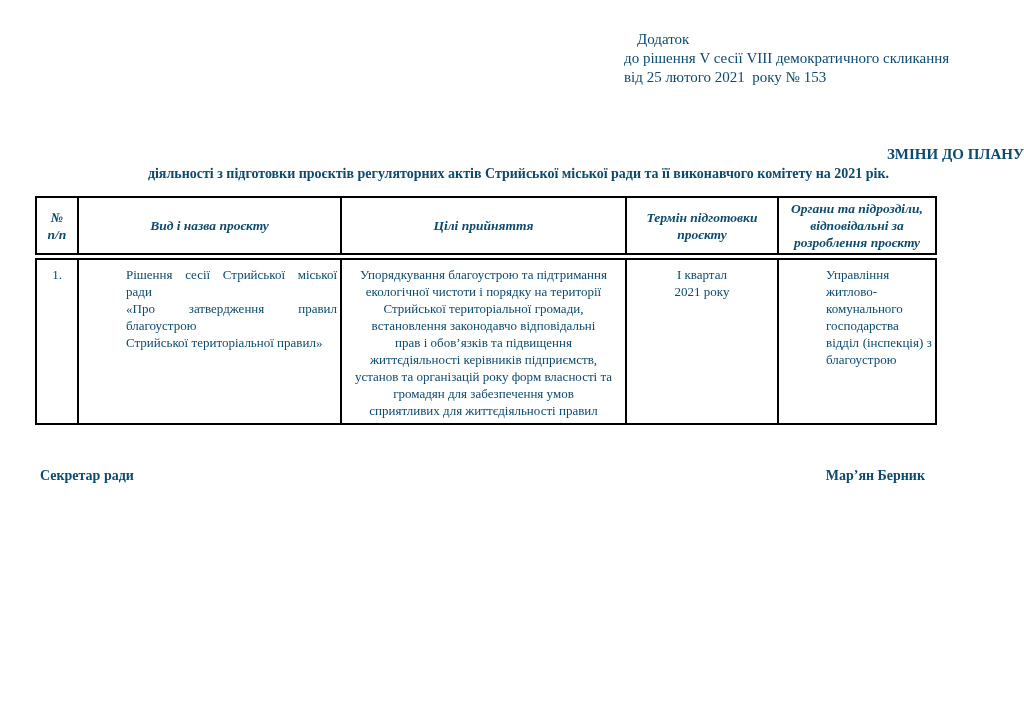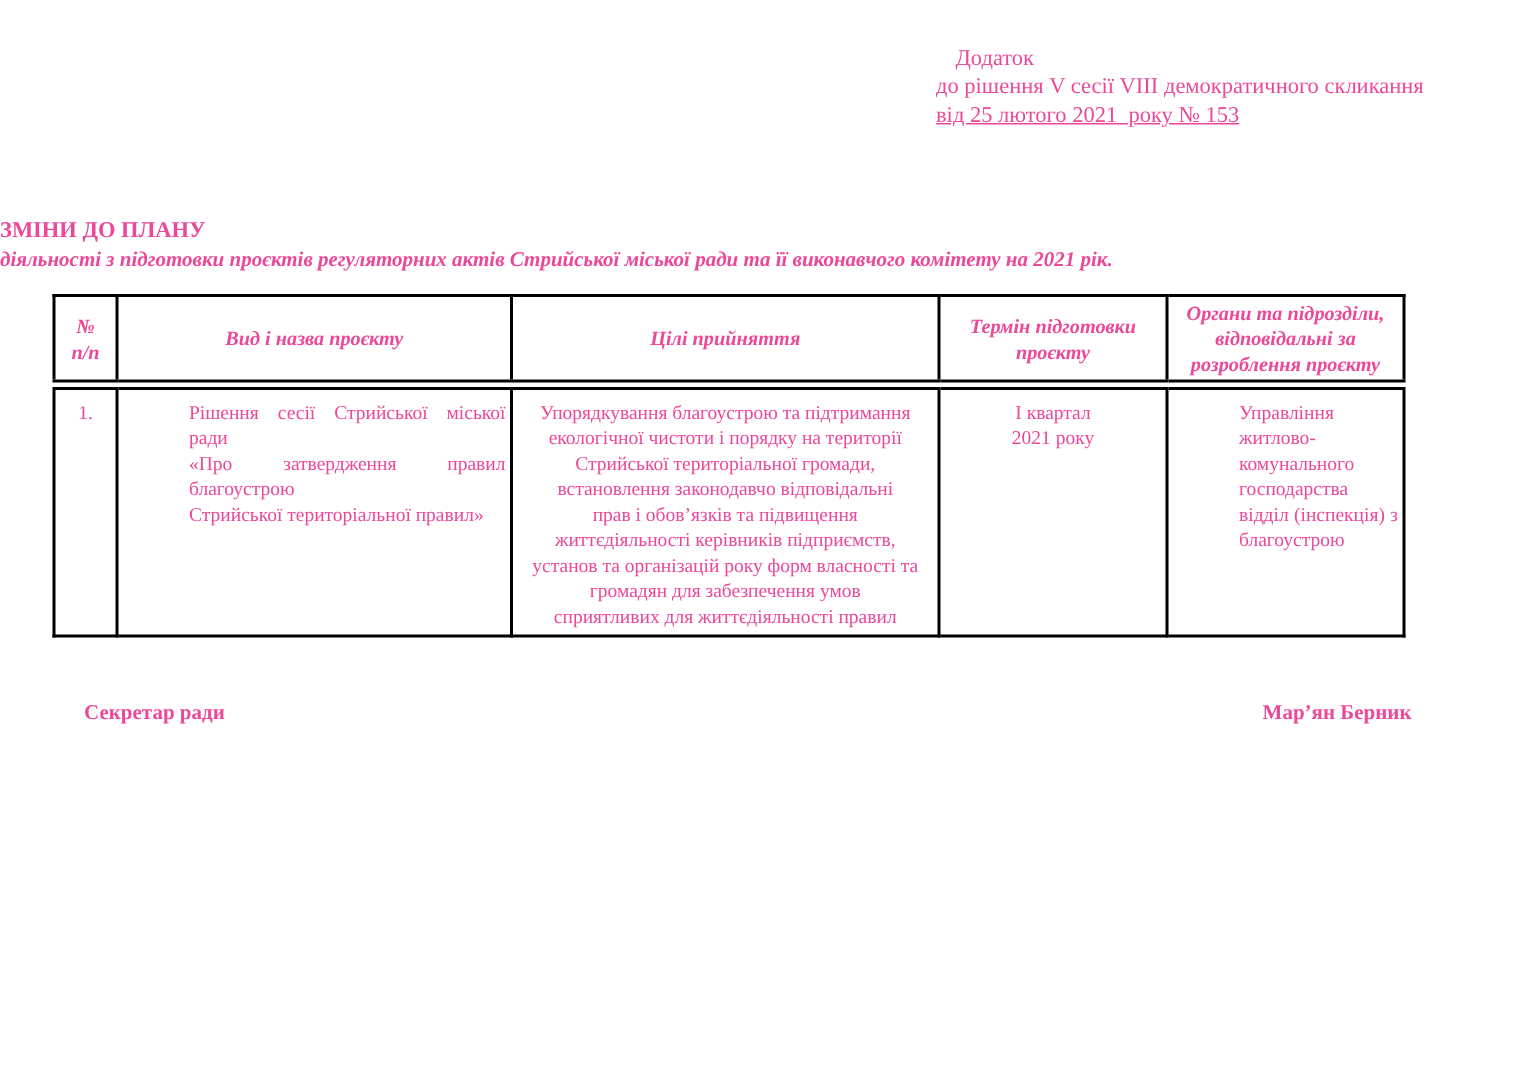--- a/index.html
+++ b/index.html
@@ -3,51 +3,50 @@
 <meta charset="utf-8">
 <style>
   * { margin: 0; padding: 0; box-sizing: border-box; }
   html, body { background: #e8e8e8; }
   .page {
     position: relative;
     width: 1024px;
     height: 724px;
     background: #ffffff;
     font-family: "Liberation Serif", "DejaVu Serif", serif;
-    color: #ec4899;
+    color: #0c4a6e;
     overflow: hidden;
   }
   
   .annex {
     position: absolute;
     left: 624px;
     top: 30px;
     font-size: 15px;
     line-height: 19px;
   }
   .annex-line { white-space: pre; }
   .annex-line.indent { margin-left: 13px; }
-  .annex-line.underlined { text-decoration: underline; }
+  .annex-line.underlined { }
   
   .doc-title {
     position: absolute;
     top: 146px; left: 0;
     width: 1024px;
-    text-align: left;
+    text-align: right;
     font-weight: bold;
     font-size: 15px;
   }
   .doc-subtitle {
     position: absolute;
     top: 166px; left: 0;
     width: 889px;
-    text-align: left;
+    text-align: right;
     font-weight: bold;
     font-size: 14px;
-    font-style: italic;
   }
   
   table.plan {
     position: absolute;
     left: 35px;
     top: 196px;
     width: 900px;
     border-collapse: collapse;
     table-layout: fixed;
   }
@@ -74,21 +73,21 @@
   }
   td.cell-num { text-align: center; padding-top: 7px; }
   
   .cell-justify .jline { text-align: justify; text-align-last: justify; margin-left: 44px; }
   .cell-justify .jline.last { text-align-last: left; }
   .cell-center .jline { text-align: center; }
   
   .footer {
     position: absolute;
     top: 468px;
-    left: 56px;
+    left: 40px;
     width: 885px;
     display: flex;
     justify-content: space-between;
     font-weight: bold;
     font-size: 14px;
   }
 </style>
 </head>
 <body>
 

